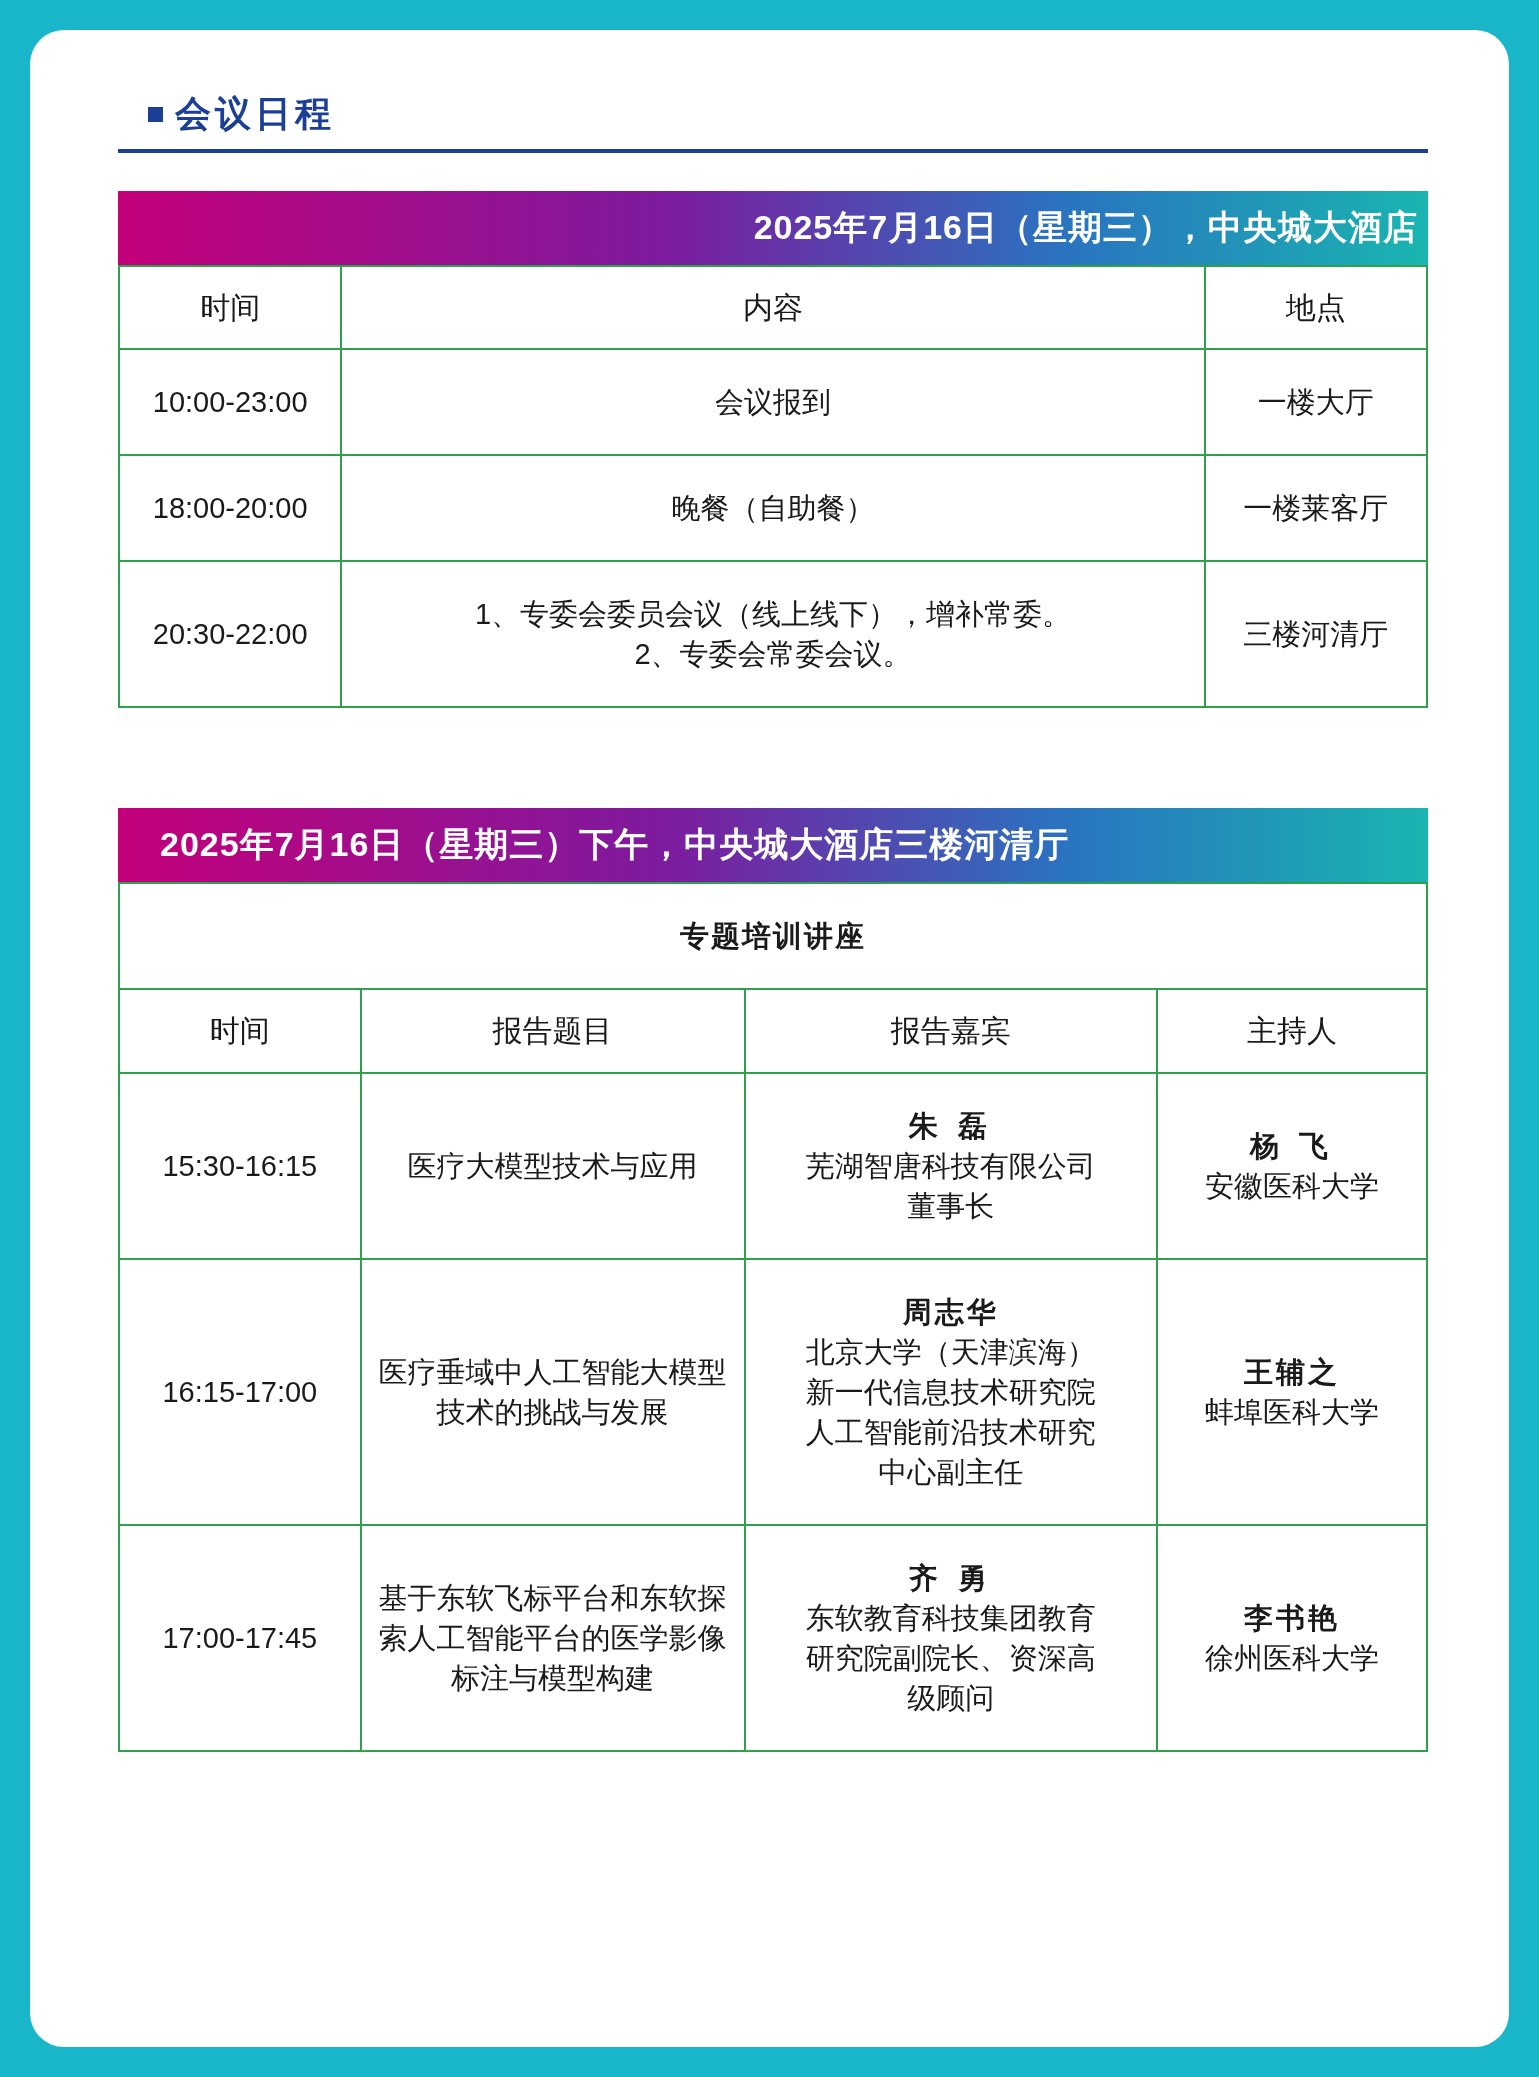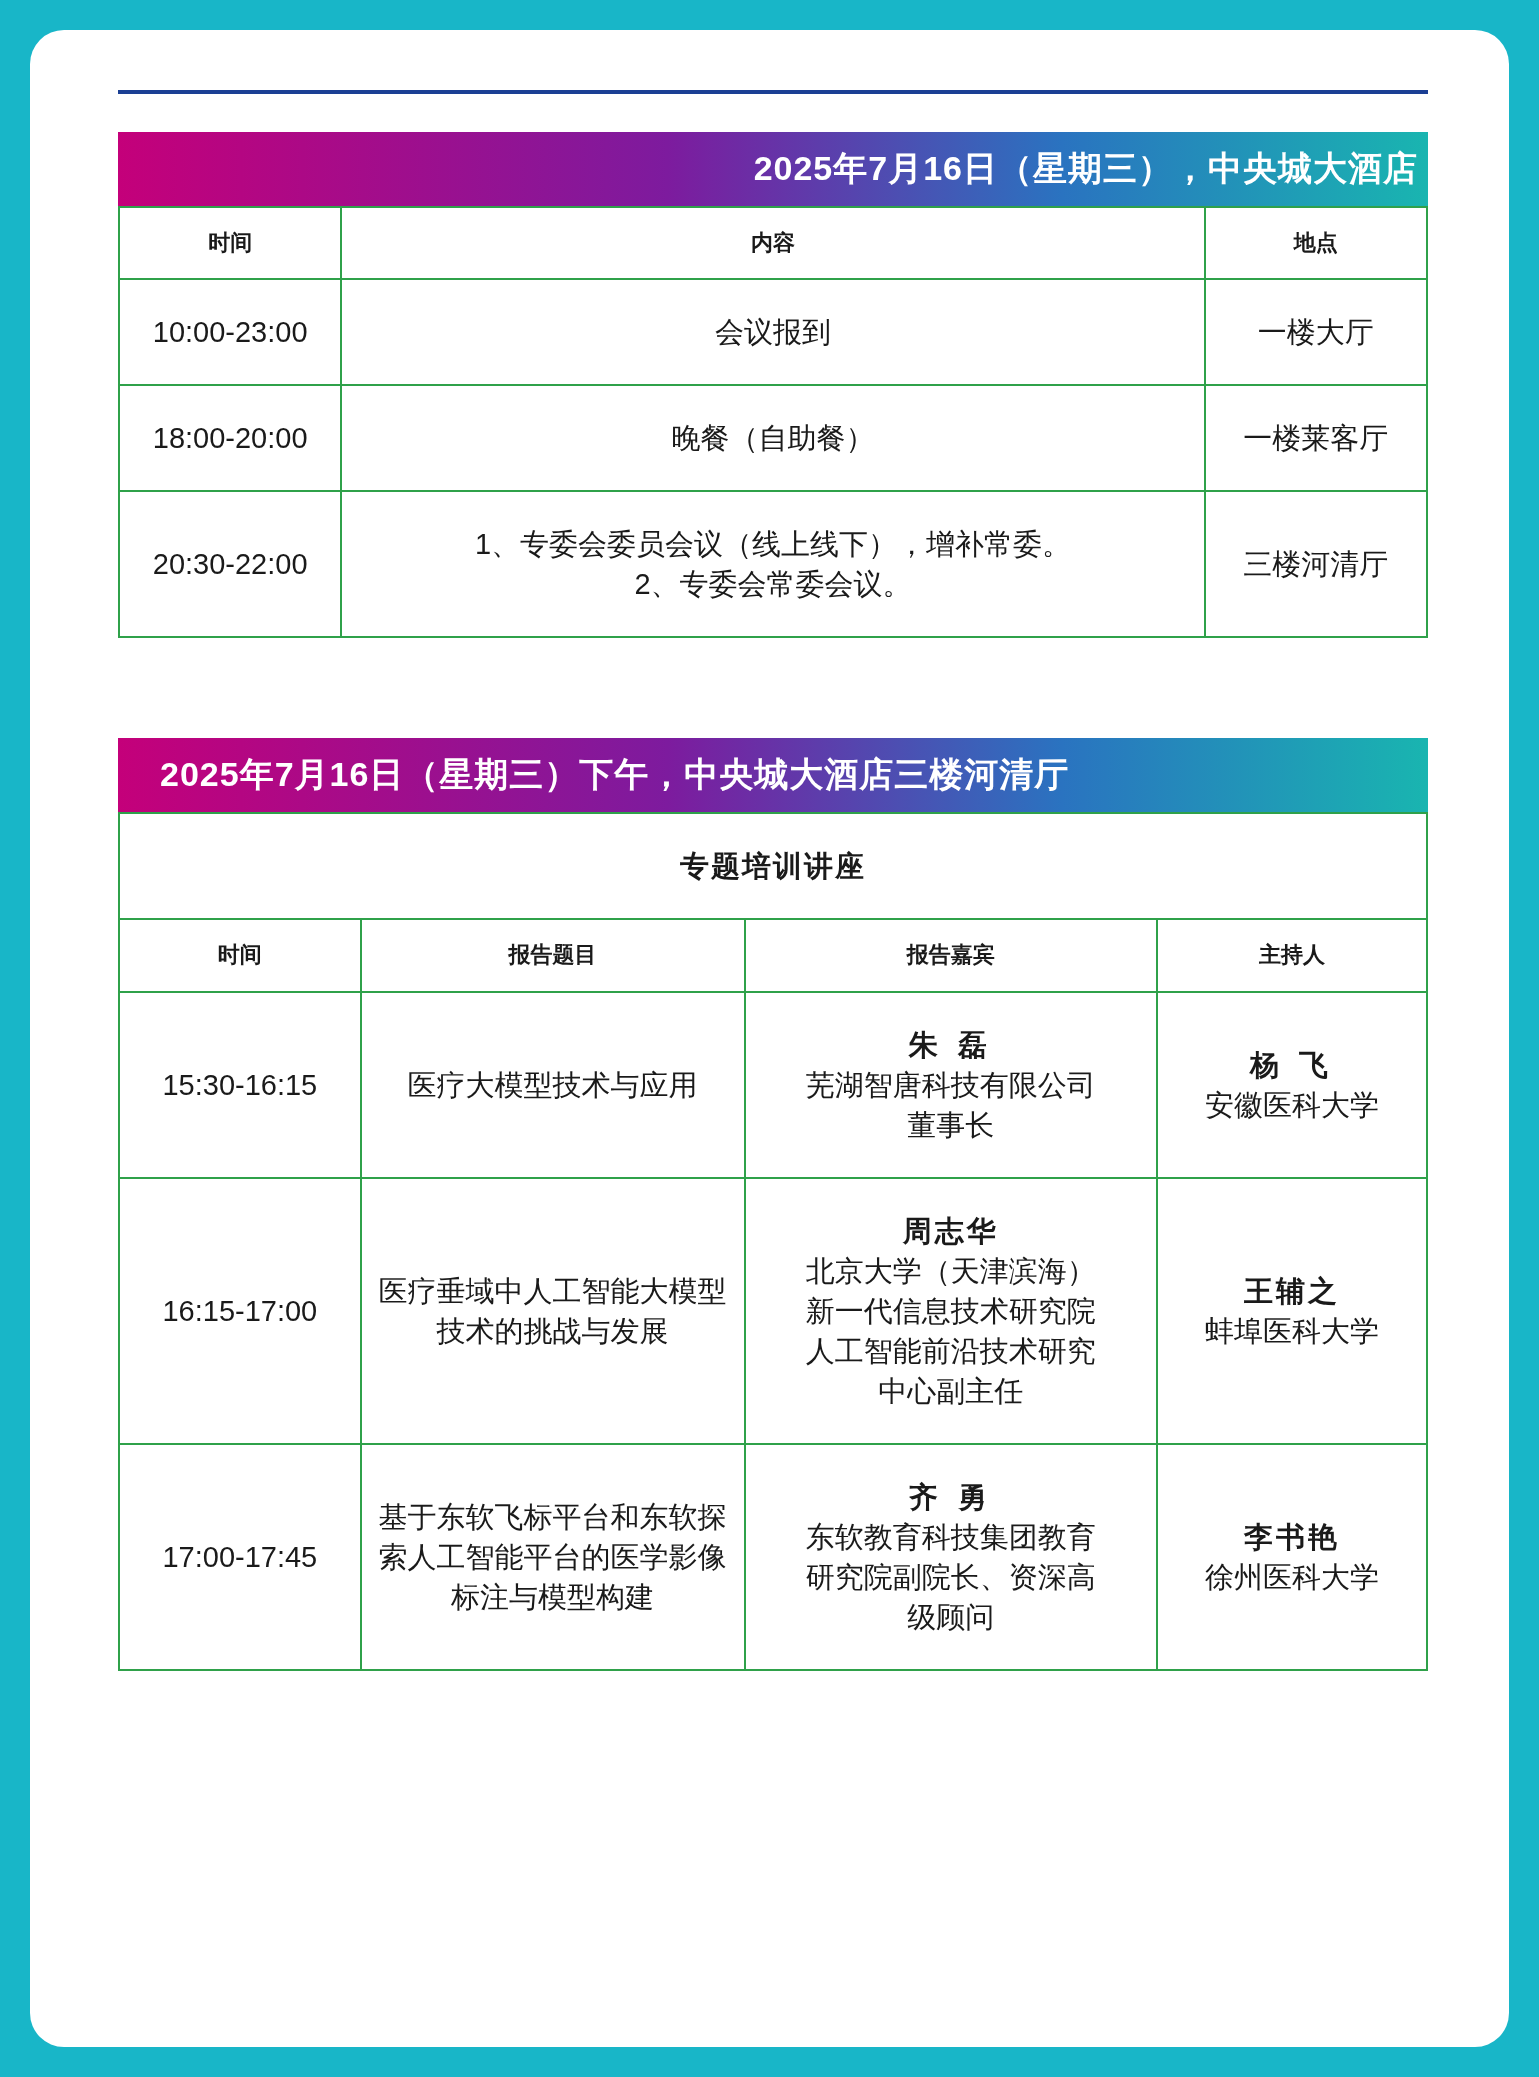--- a/index.html
+++ b/index.html
@@ -79,22 +79,22 @@
   .grid td, .grid th {
     border: 2px solid #2fa14a;
     padding: 32px 10px;
     font-size: 29px;
     color: #1a1a1a;
     text-align: center;
     vertical-align: middle;
     line-height: 1.38;
   }
   .grid th {
-    font-weight: bold;
-    font-size: 22px;
+    font-weight: normal;
+    font-size: 30px;
     padding: 20px 10px;
   }
   .grid tr td:first-child, .grid tr th:first-child { border-left: none; }
   .grid tr td:last-child,  .grid tr th:last-child  { border-right: none; }
   .grid tr:last-child td { border-bottom: none; }
 
   .subhead {
     font-size: 33px;
     font-weight: bold;
     color: #1b3f94;
@@ -116,20 +116,24 @@
   .gap { height: 100px; }
   .topicwrap { text-align: center; }
   .topic-left { text-align: left; }
 </style>
 </head>
 <body>
 
 <div class="page">
   <div class="content">
 
+    <div class="sec-head">
+      <span class="bullet"></span>
+      <span class="title">会议日程</span>
+    </div>
     <div class="sec-rule"></div>
 
     <div>
       <div class="banner">2025年7月16日（星期三），中央城大酒店</div>
       <table class="tbl grid">
         <colgroup>
           <col style="width:17%">
             <col style="width:66%">
             <col style="width:17%">
         </colgroup>

